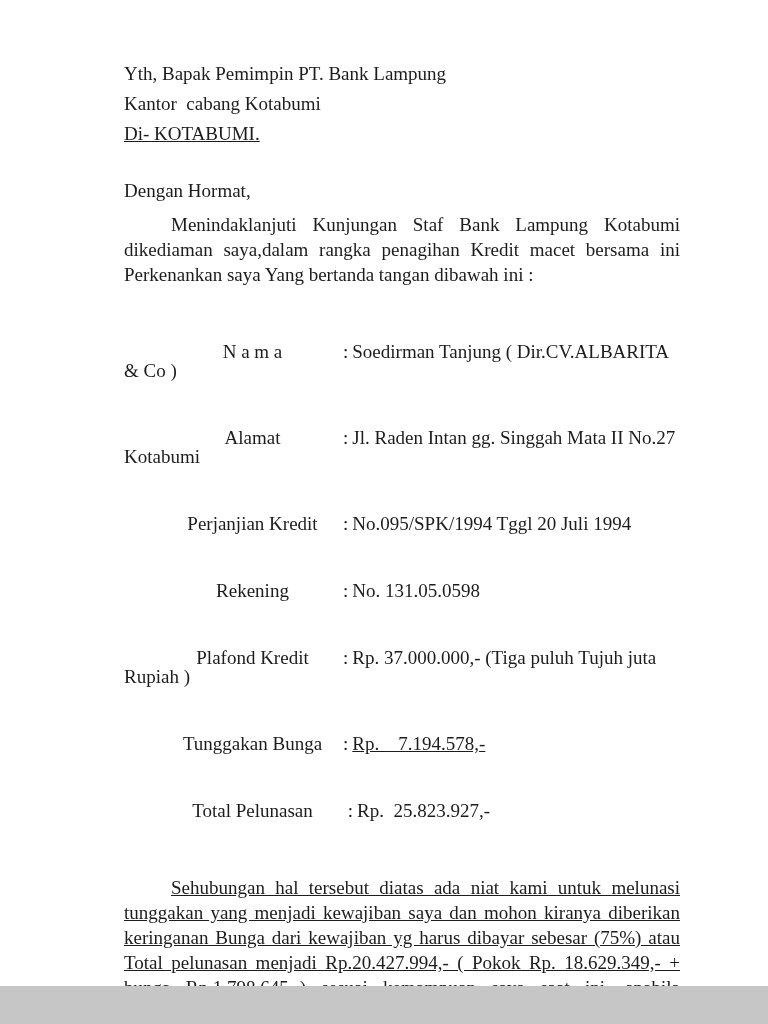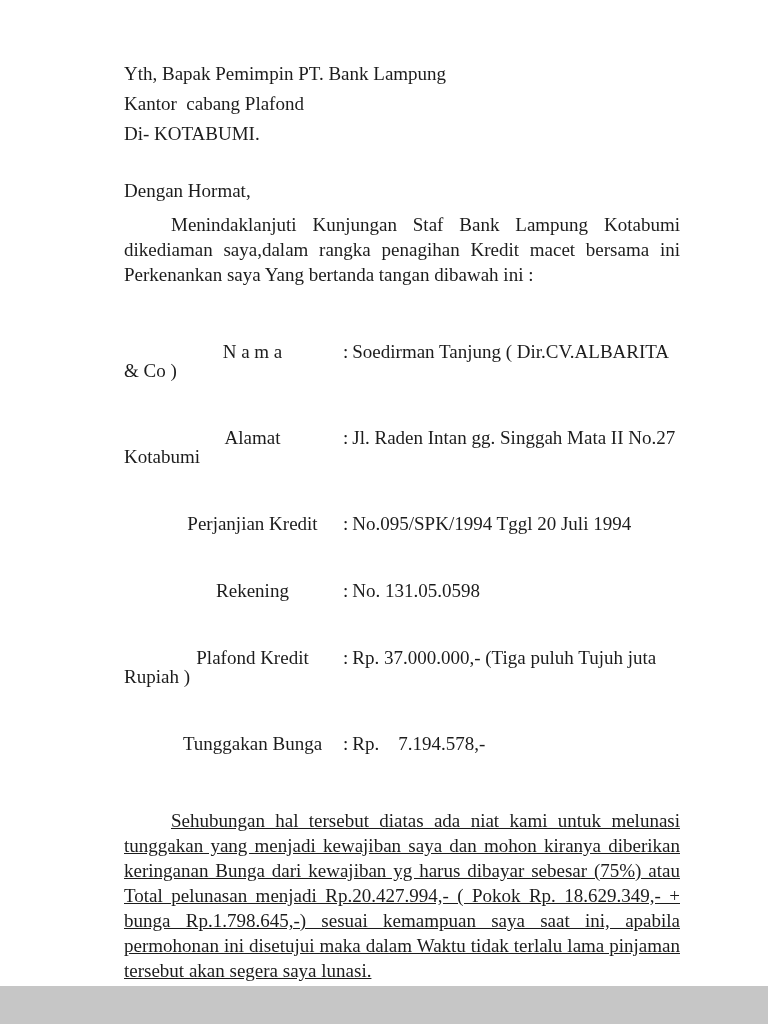--- a/index.html
+++ b/index.html
@@ -19,21 +19,21 @@
   .content {
     padding: 64px 88px 0 124px;
     font-size: 19px;
     color: #1c1c1c;
     line-height: 19px;
   }
   .addr-line {
     margin: 0 0 11px 0;
     white-space: pre-wrap;
   }
-  .underlined { }
+  .underlined { text-decoration: underline; }
   .salutation { margin-top: 38px; }
   .body-par {
     text-align: justify;
     text-indent: 47px;
     line-height: 25px;
     margin: 0;
   }
   .par1 { margin-top: 12px; }
   .details { margin-top: 36px; }
   .detail-row {
@@ -51,21 +51,21 @@
   .par2 { margin-top: 36px; text-decoration: underline; }
   .par3 { margin-top: 9px; }
 </style>
 </head>
 <body>
 
 <div class="page">
   <div class="content">
 
     <p class="addr-line">Yth, Bapak Pemimpin PT. Bank Lampung</p>
-    <p class="addr-line">Kantor  cabang Plafond</p>
+    <p class="addr-line">Kantor  cabang Kotabumi</p>
     <p class="addr-line underlined">Di- KOTABUMI.</p>
 
     <p class="addr-line salutation">Dengan Hormat,</p>
 
     <p class="body-par par1">Menindaklanjuti Kunjungan Staf Bank Lampung Kotabumi dikediaman saya,dalam rangka penagihan Kredit macet  bersama ini Perkenankan saya Yang bertanda tangan dibawah ini :</p>
 
     <div class="details">
       <div class="detail-row">
         <span class="detail-label">N a m a</span><span class="detail-colon">:</span><span class="detail-value">Soedirman Tanjung ( Dir.CV.ALBARITA &amp; Co )</span>
       </div>
@@ -77,20 +77,23 @@
       </div>
       <div class="detail-row">
         <span class="detail-label">Rekening</span><span class="detail-colon">:</span><span class="detail-value">No. 131.05.0598</span>
       </div>
       <div class="detail-row">
         <span class="detail-label">Plafond Kredit</span><span class="detail-colon">:</span><span class="detail-value">Rp. 37.000.000,- (Tiga puluh Tujuh juta Rupiah )</span>
       </div>
       <div class="detail-row">
         <span class="detail-label">Tunggakan Bunga</span><span class="detail-colon">:</span><span class="detail-value underlined">Rp.    7.194.578,-</span>
       </div>
+      <div class="detail-row">
+        <span class="detail-label">Total Pelunasan</span><span class="detail-colon"> :</span><span class="detail-value">Rp.  25.823.927,-</span>
+      </div>
     </div>
 
     <p class="body-par par2">Sehubungan hal tersebut diatas ada niat kami untuk melunasi tunggakan yang menjadi kewajiban saya dan mohon kiranya diberikan keringanan Bunga dari kewajiban yg harus dibayar sebesar (75%) atau Total pelunasan menjadi Rp.20.427.994,- ( Pokok Rp. 18.629.349,- + bunga Rp.1.798.645,-) sesuai kemampuan saya saat ini, apabila permohonan ini disetujui maka dalam Waktu tidak terlalu lama pinjaman tersebut akan segera saya lunasi.</p>
 
     <p class="body-par par3">Demikian yang dapat saya sampaikan atas perkenan dan terkabulnya,Permohonan ini saya ucapkan terimakasih</p>
 
   </div>
 </div>
 
 </body></html>

